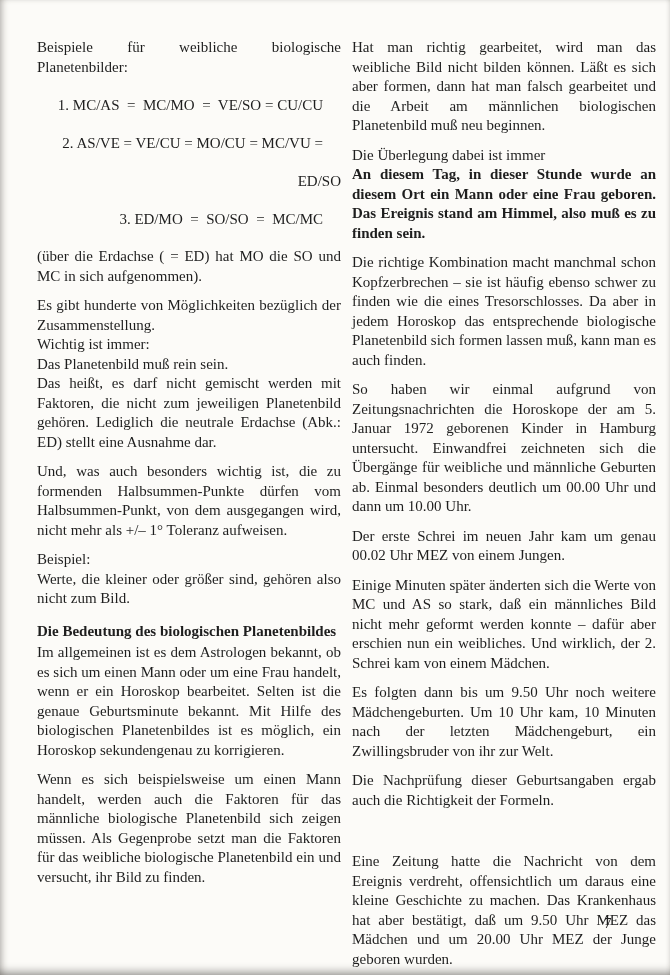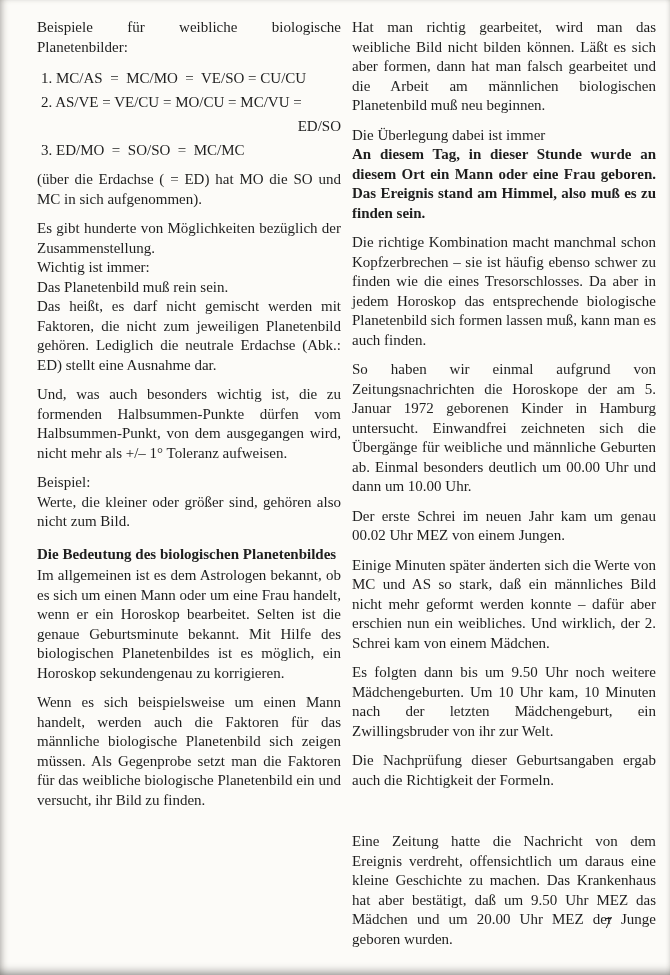--- a/index.html
+++ b/index.html
@@ -16,21 +16,21 @@
     font-family: "Liberation Serif", "DejaVu Serif", serif;
     color: #1e1e1e;
     box-shadow:
       inset 7px 0 7px -5px rgba(60,55,50,.35),
       inset -4px 0 5px -4px rgba(60,55,50,.18),
       inset 0 -9px 9px -6px rgba(40,38,35,.45),
       inset 0 4px 5px -4px rgba(60,55,50,.12);
   }
   .col {
     position: absolute;
-    top: 18px;
+    top: 38px;
     width: 304px;
     font-size: 15px;
     line-height: 19.5px;
     text-align: justify;
   }
   .col-left  { left: 37px; }
   .col-right { left: 352px; }
   .para  { margin: 10px 0 0 0; }
   .first { margin-top: 0; }
   .line  { margin: 0; }
@@ -38,23 +38,23 @@
   .heading {
     margin: 13px 0 0 0;
     font-size: 15px;
     line-height: 19.5px;
     font-weight: bold;
     text-align: justify;
   }
   .after-heading { margin-top: 2px; }
   .formulas { margin-top: 11px; }
   .formula {
-    margin: 4px;
+    margin: 18px;
     white-space: pre;
-    text-align: left;
+    text-align: right;
     line-height: 20px;
   }
   .formula-cont {
     margin: 0;
     text-align: right;
     line-height: 20px;
   }
   .gap-before { margin-top: 42px; }
   .page-number {
     position: absolute;

